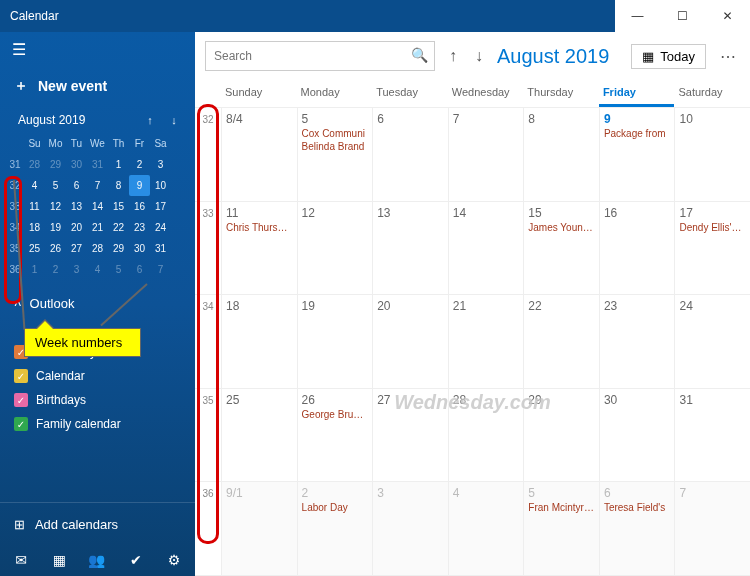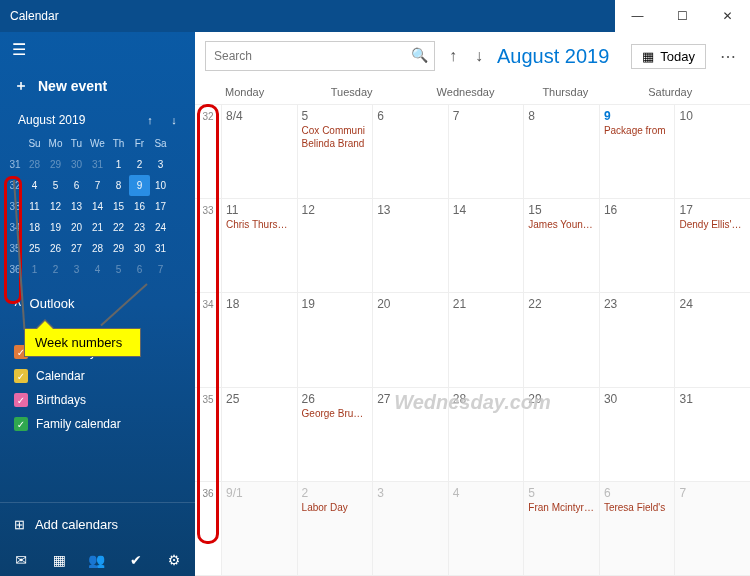--- a/index.html
+++ b/index.html
@@ -219,24 +219,26 @@
       <div class="todaybtn">
         <span>▦</span>
         <span>Today</span>
       </div>
       <span class="more">⋯</span>
     </div>
 
     <div class="grid">
       <div class="dhdr" id="dhdr">
           <div class="wkc"></div>
+          <div class="dc ">Sunday</div>
           <div class="dc ">Monday</div>
           <div class="dc ">Tuesday</div>
           <div class="dc ">Wednesday</div>
           <div class="dc ">Thursday</div>
+          <div class="dc today">Friday</div>
           <div class="dc ">Saturday</div>
         </div>
       <div class="weeks" id="weeks">
           <div class="wkrow">
      <div class="wkc">32</div>
      <div class="day  ">
         <div class="num">8/4</div>
 
      </div>
             <div class="day  ">

